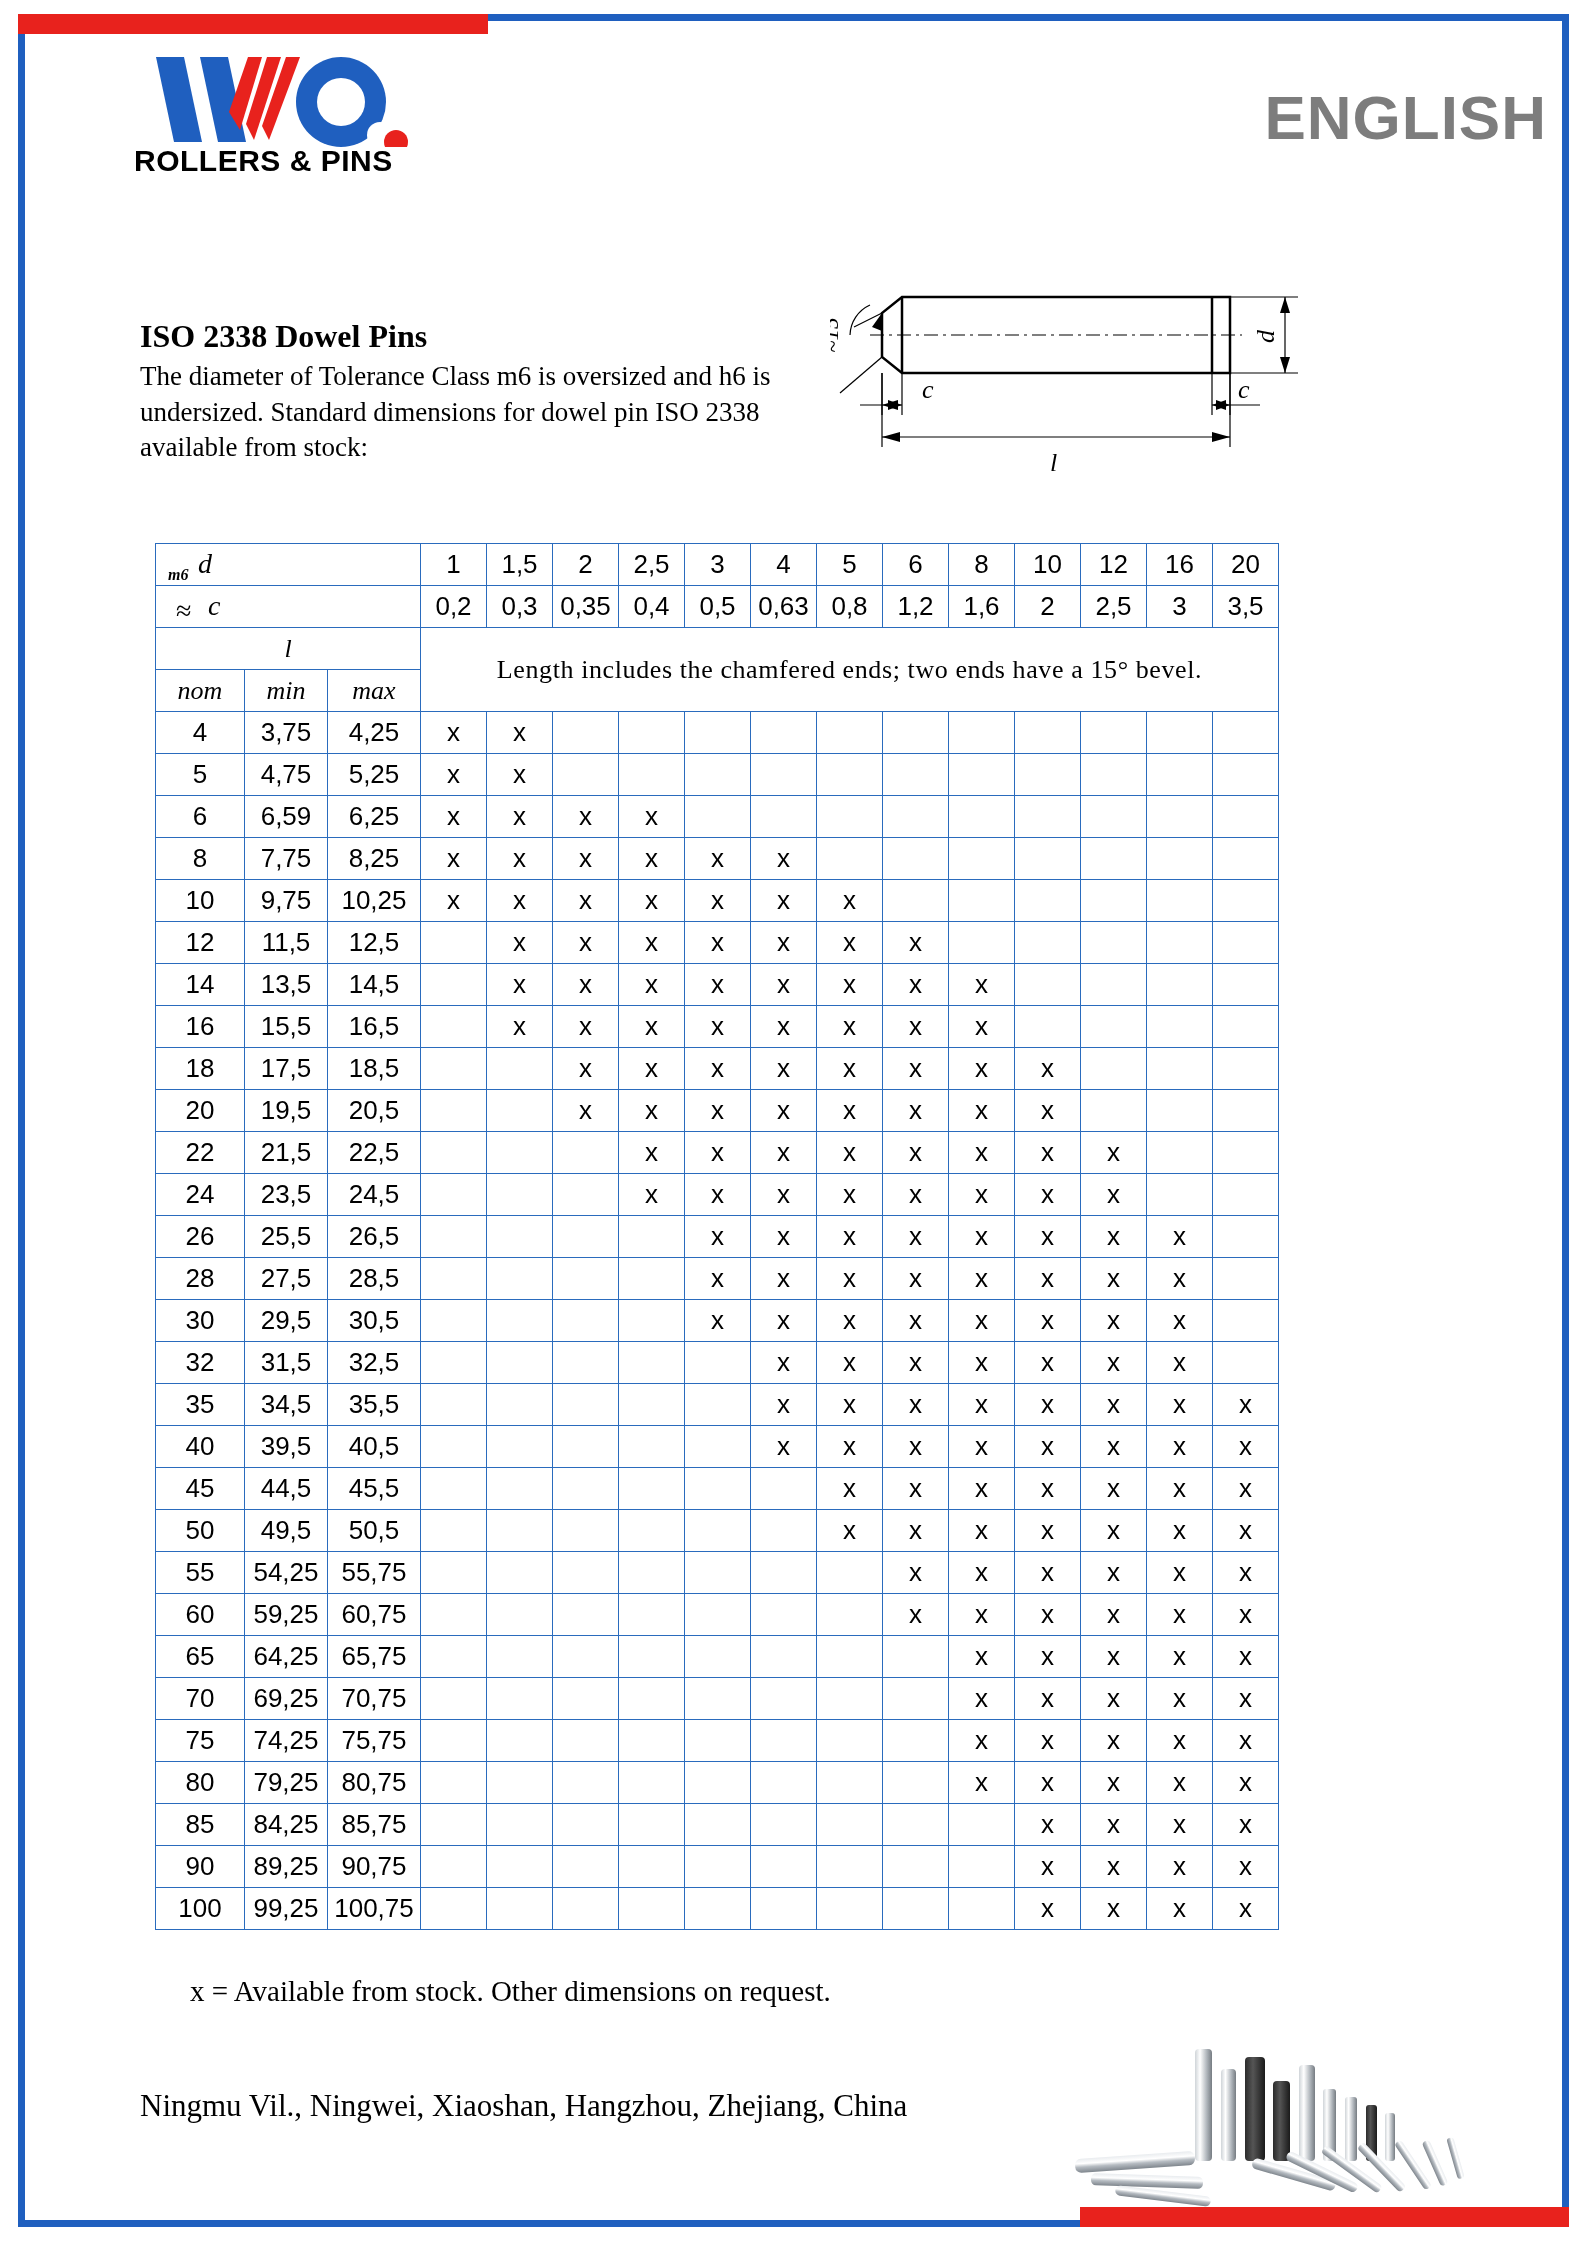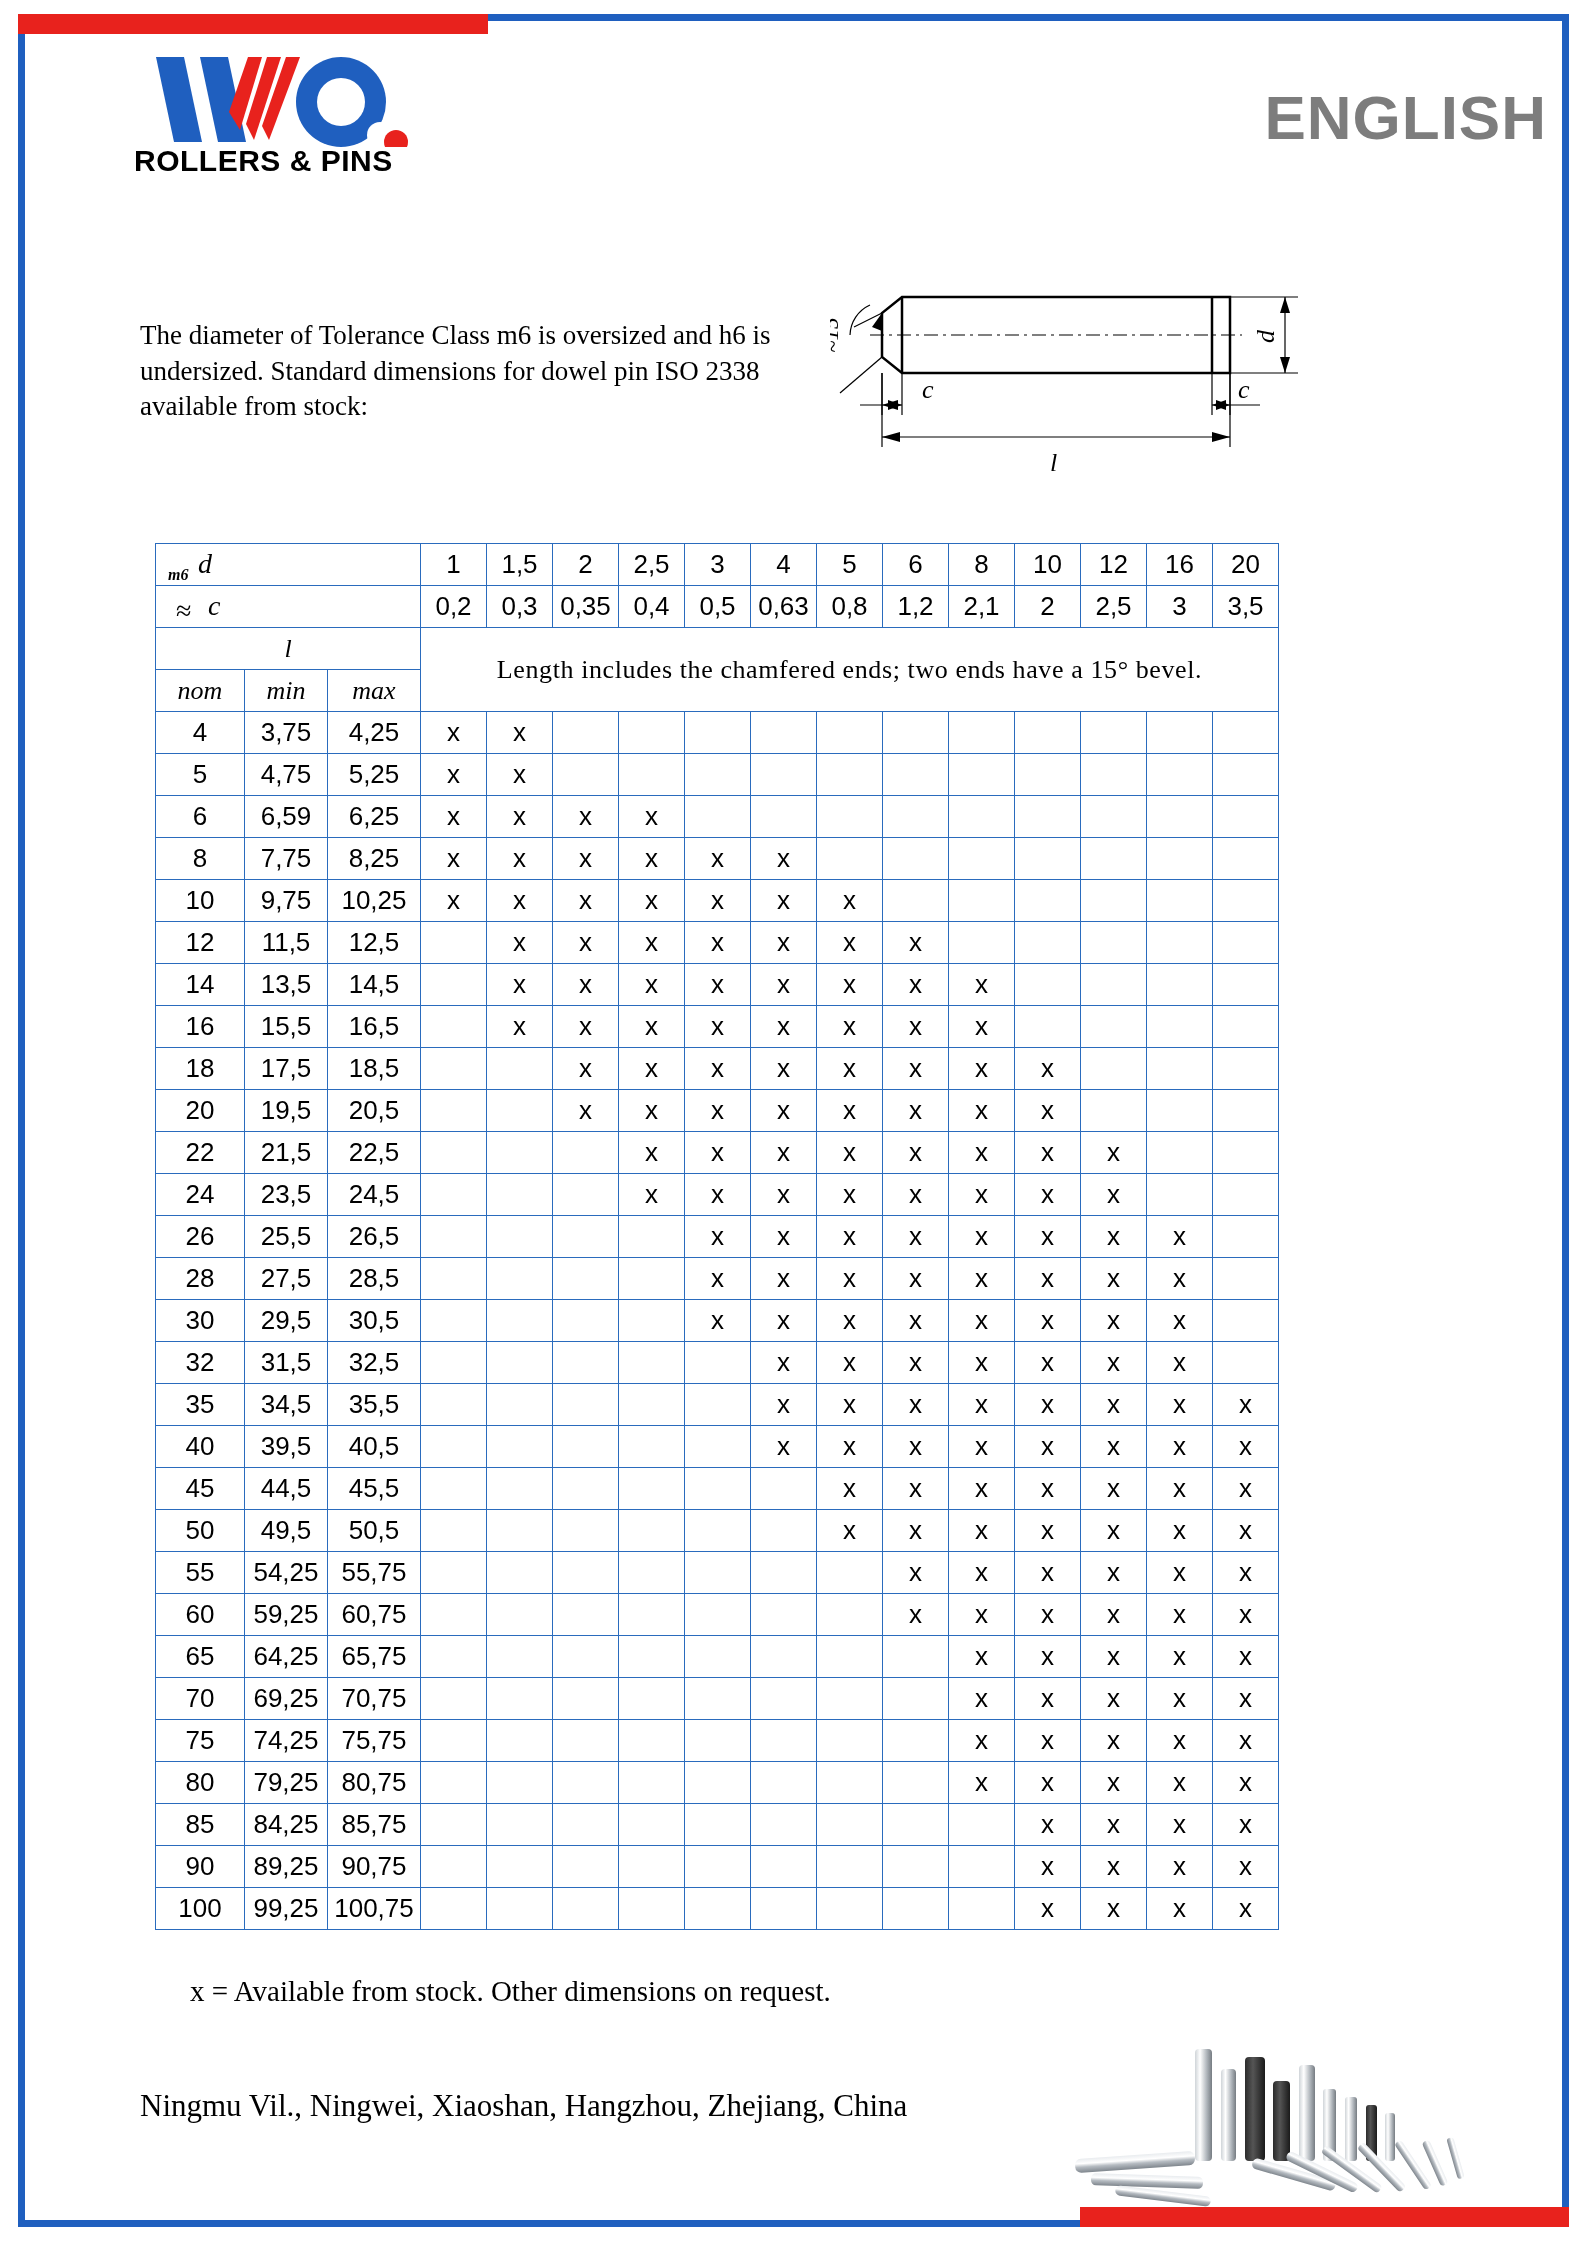--- a/index.html
+++ b/index.html
@@ -227,20 +227,21 @@
 
     <circle cx="252" cy="83" r="13" fill="#ffffff"></circle>
     <circle cx="268" cy="90" r="12" fill="#e8221d"></circle>
   </svg>
   <div class="logo-text">ROLLERS &amp; PINS</div>
 </div>
 
 <div class="english-label">ENGLISH</div>
 
 <div class="intro-block">
+  <p class="intro-title">ISO 2338 Dowel Pins</p>
   <p class="intro-body">The diameter of Tolerance Class m6 is oversized and h6 is undersized. Standard dimensions for dowel pin ISO 2338 available from stock:</p>
 </div>
 
 <div class="drawing">
   <svg width="530" height="220" viewBox="0 0 530 220">
     <g stroke="#000" fill="none" stroke-width="2.5">
 
       <polygon points="72,32 400,32 400,108 72,108 52,92 52,48" fill="#ffffff"></polygon>
 
       <line x1="382" y1="32" x2="382" y2="108"></line>
@@ -321,21 +322,21 @@
         <span class="c-letter">c</span>
       </td>
     <td class="col-d">0,2</td>
         <td class="col-d">0,3</td>
         <td class="col-d">0,35</td>
         <td class="col-d">0,4</td>
         <td class="col-d">0,5</td>
         <td class="col-d">0,63</td>
         <td class="col-d">0,8</td>
         <td class="col-d">1,2</td>
-        <td class="col-d">2,1</td>
+        <td class="col-d">1,6</td>
         <td class="col-d">2</td>
         <td class="col-d">2,5</td>
         <td class="col-d">3</td>
         <td class="col-d">3,5</td>
       </tr>
 
     <tr>
       <td class="hdr-l" colspan="3">l</td>
     <td class="note-cell" colspan="13" rowspan="2">Length includes the chamfered ends; two ends have a 15° bevel.</td>
       </tr>

